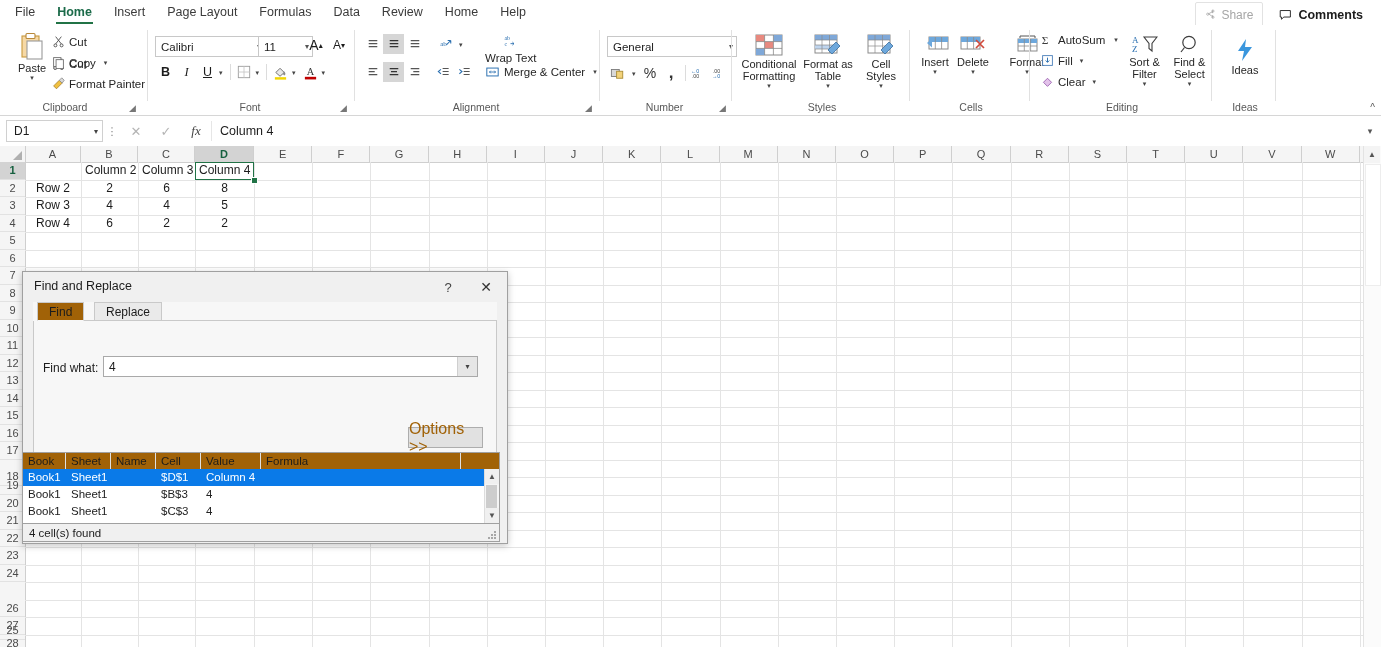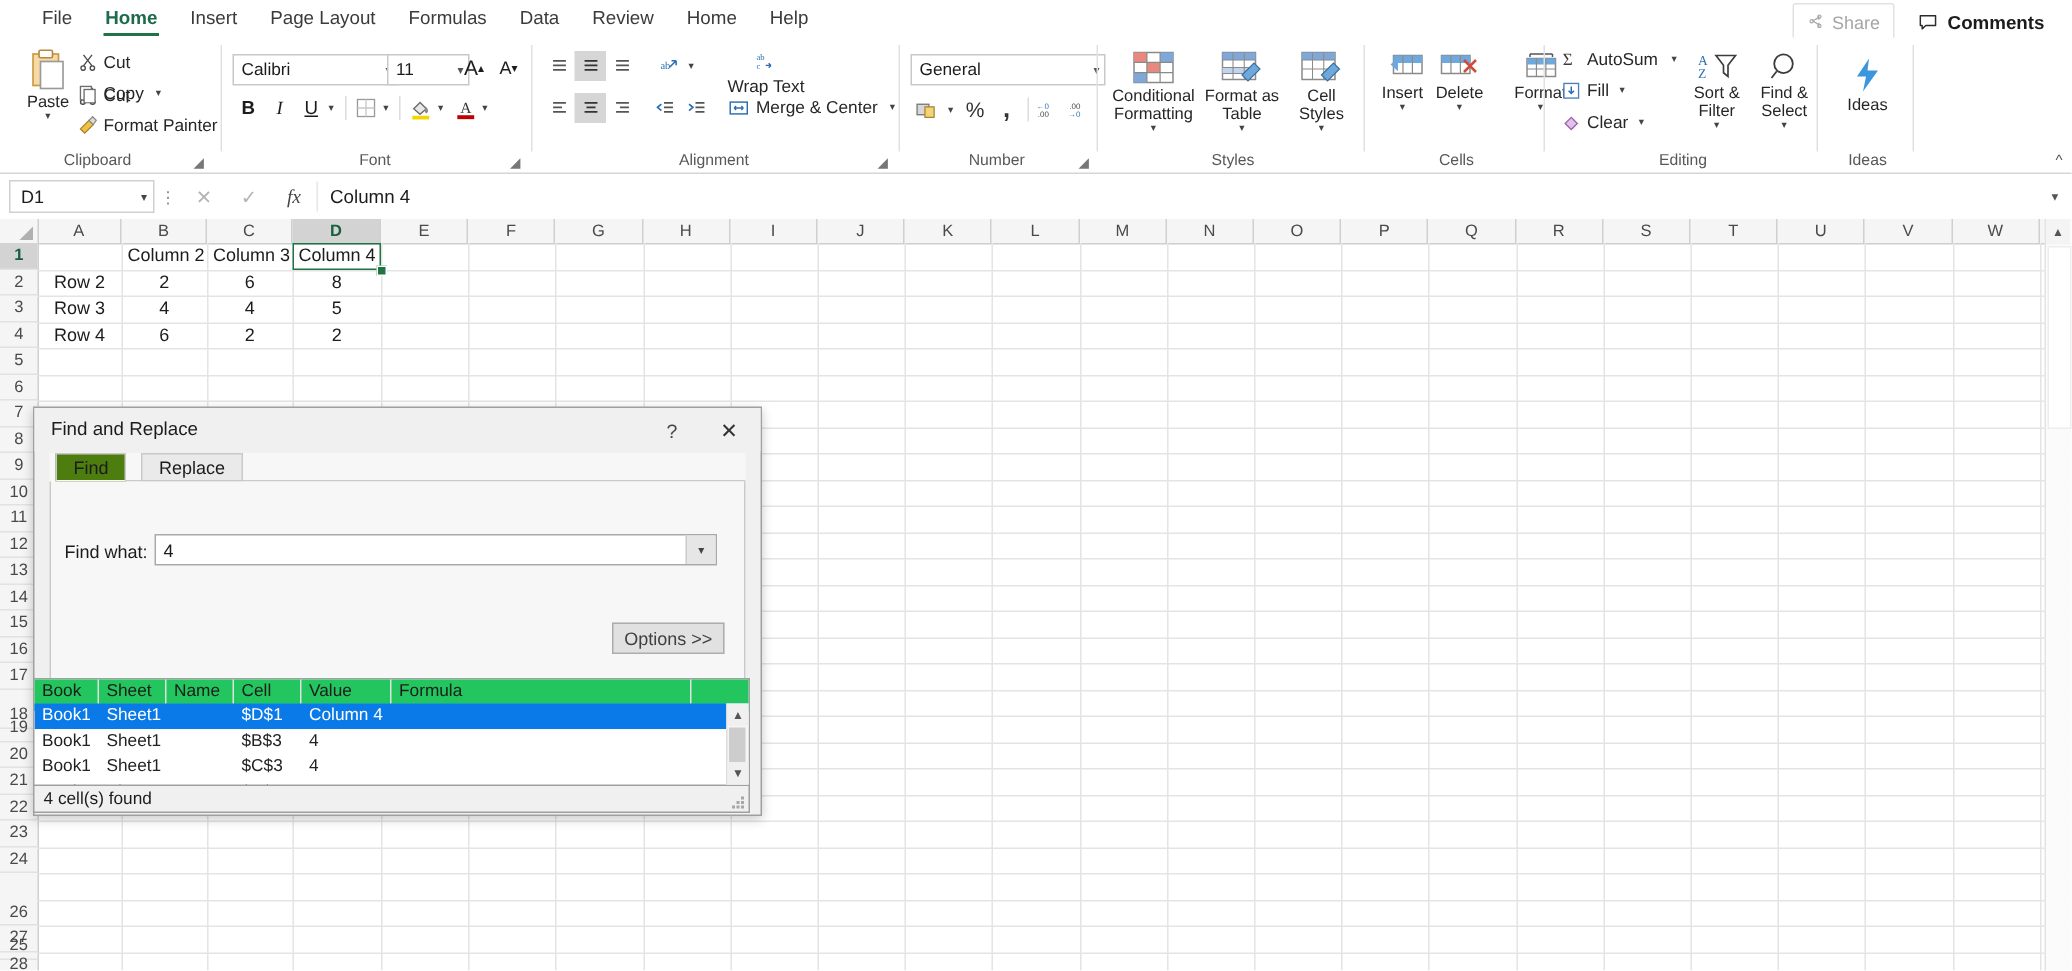--- a/index.html
+++ b/index.html
@@ -6,21 +6,21 @@
   body{
     width:1381px;height:647px;overflow:hidden;
     font-family:"Liberation Sans", sans-serif;
     font-size:12px;color:#222;background:#ffffff;
     -webkit-font-smoothing:antialiased;
   }
   .app{position:relative;width:1381px;height:647px;}
 
   
   .tabstrip{position:absolute;left:0;top:0;width:1381px;height:25px;background:#ffffff;}
-  .tabs{display:flex;align-items:center;height:25px;padding-left:17px;}
+  .tabs{display:flex;align-items:center;height:25px;padding-left:4px;}
   .tab{
     position:relative;padding:0 11px;height:25px;line-height:25px;
     font-size:12.5px;color:#3b3b3b;white-space:nowrap;cursor:default;
   }
   .tab.active{color:#1c6b4a;font-weight:bold;}
   .tab.active:after{
     content:"";position:absolute;left:10px;right:10px;bottom:1px;height:2.5px;background:#217346;
   }
   .winbtns{position:absolute;right:8px;top:2px;display:flex;align-items:center;gap:6px;}
   .share-btn{
@@ -117,40 +117,40 @@
   .dlg-title{position:relative;height:29px;background:#f0f0f0;}
   .dlg-title .t{position:absolute;left:11px;top:7px;font-size:12.5px;color:#1c1c1c;}
   .dlg-help{position:absolute;right:48px;top:5px;width:22px;height:20px;
             display:flex;align-items:center;justify-content:center;font-size:13px;color:#444;}
   .dlg-close{position:absolute;right:6px;top:5px;width:30px;height:20px;
              display:flex;align-items:center;justify-content:center;font-size:14px;color:#333;}
   .dlg-body{position:absolute;left:10px;top:30px;right:10px;height:175px;background:#f7f7f7;}
   .tabrow{position:relative;height:19px;margin-left:4px;}
   .dtab{position:absolute;top:0;height:19px;line-height:19px;padding:0 11px;font-size:12px;color:#1c1c1c;
         border:1px solid #c9c9c9;background:#eaeaea;box-sizing:border-box;}
-  .dtab.active{background:#4d7c0f;border-bottom:1px solid #f7f7f7;z-index:2;text-align:right;}
+  .dtab.active{background:#a16207;border-bottom:1px solid #f7f7f7;z-index:2;text-align:right;}
   .tabline{position:absolute;left:0;right:0;top:18px;height:1px;background:#c9c9c9;}
   .panel{position:absolute;left:0;right:0;top:19px;bottom:0;border:1px solid #c9c9c9;border-top:none;background:#f7f7f7;}
   .flabel{position:absolute;left:9px;top:40px;font-size:12px;color:#1c1c1c;}
   .finput{position:absolute;left:69px;top:35px;width:375px;height:21px;background:#fff;
           border:1px solid #a9a9a9;box-sizing:border-box;display:flex;align-items:center;}
   .finput .fv{flex:1;padding-left:5px;font-size:12px;color:#1c1c1c;}
   .finput .fdrop{width:19px;height:19px;background:#e6e6e6;border-left:1px solid #cfcfcf;
                  display:flex;align-items:center;justify-content:center;font-size:8px;color:#444;}
-  .optbtn{position:absolute;right:13px;top:94px;width:75px;height:21px;
+  .optbtn{position:absolute;right:13px;top:106px;width:75px;height:21px;
           background:#e1e1e1;border:1px solid #adadad;box-sizing:border-box;
-          display:flex;align-items:center;justify-content:center;font-size:12px;color:#404040;}
+          display:flex;align-items:center;justify-content:center;font-size:16px;color:#a16207;}
 
   .btnrow{position:absolute;left:10px;right:10px;top:209px;height:22px;}
   .dbtn{position:absolute;top:0;height:22px;background:#e1e1e1;border:1px solid #adadad;box-sizing:border-box;
         display:flex;align-items:center;justify-content:center;font-size:12px;color:#1c1c1c;}
   .dbtn.redmark{border:2px solid #e8001c;background:#e9e9e9;box-shadow:inset 0 0 0 1px #fff, inset 0 0 0 2px #b9b9b9;}
   .dbtn.focus{border:1.5px solid #0078d7;background:#e9e9e9;box-shadow:inset 0 0 0 1px #fff;}
   .rlist{position:absolute;left:22px;top:452px;width:478px;height:72px;background:#fff;border:1px solid #a0a0a0;box-sizing:border-box;}
-  .rhdr{position:relative;height:16px;background:#22c55e;border-bottom:5px solid #0ea5e9;}
+  .rhdr{position:relative;height:16px;background:#a16207;border-bottom:5px solid #0ea5e9;}
   .rhc{position:absolute;top:0;height:16px;line-height:16px;font-size:11.5px;color:#1c1c1c;padding-left:5px;
        border-right:1px solid #e0e0e0;box-sizing:border-box;}
   .rbody{position:absolute;left:0;top:16px;right:14px;bottom:0;overflow:hidden;}
   .rrow{position:relative;height:17px;}
   .rrow.sel{background:#0a7ae8;color:#fff;}
   .rcell{position:absolute;top:0;height:17px;line-height:17px;font-size:11.5px;padding-left:5px;box-sizing:border-box;
          white-space:nowrap;overflow:hidden;}
   .rscroll{position:absolute;right:0;top:16px;width:14px;bottom:0;background:#f5f5f5;border-left:1px solid #ddd;}
   .rs-btn{position:absolute;left:0;width:14px;height:15px;display:flex;align-items:center;justify-content:center;
           font-size:8px;color:#555;background:#f0f0f0;}

